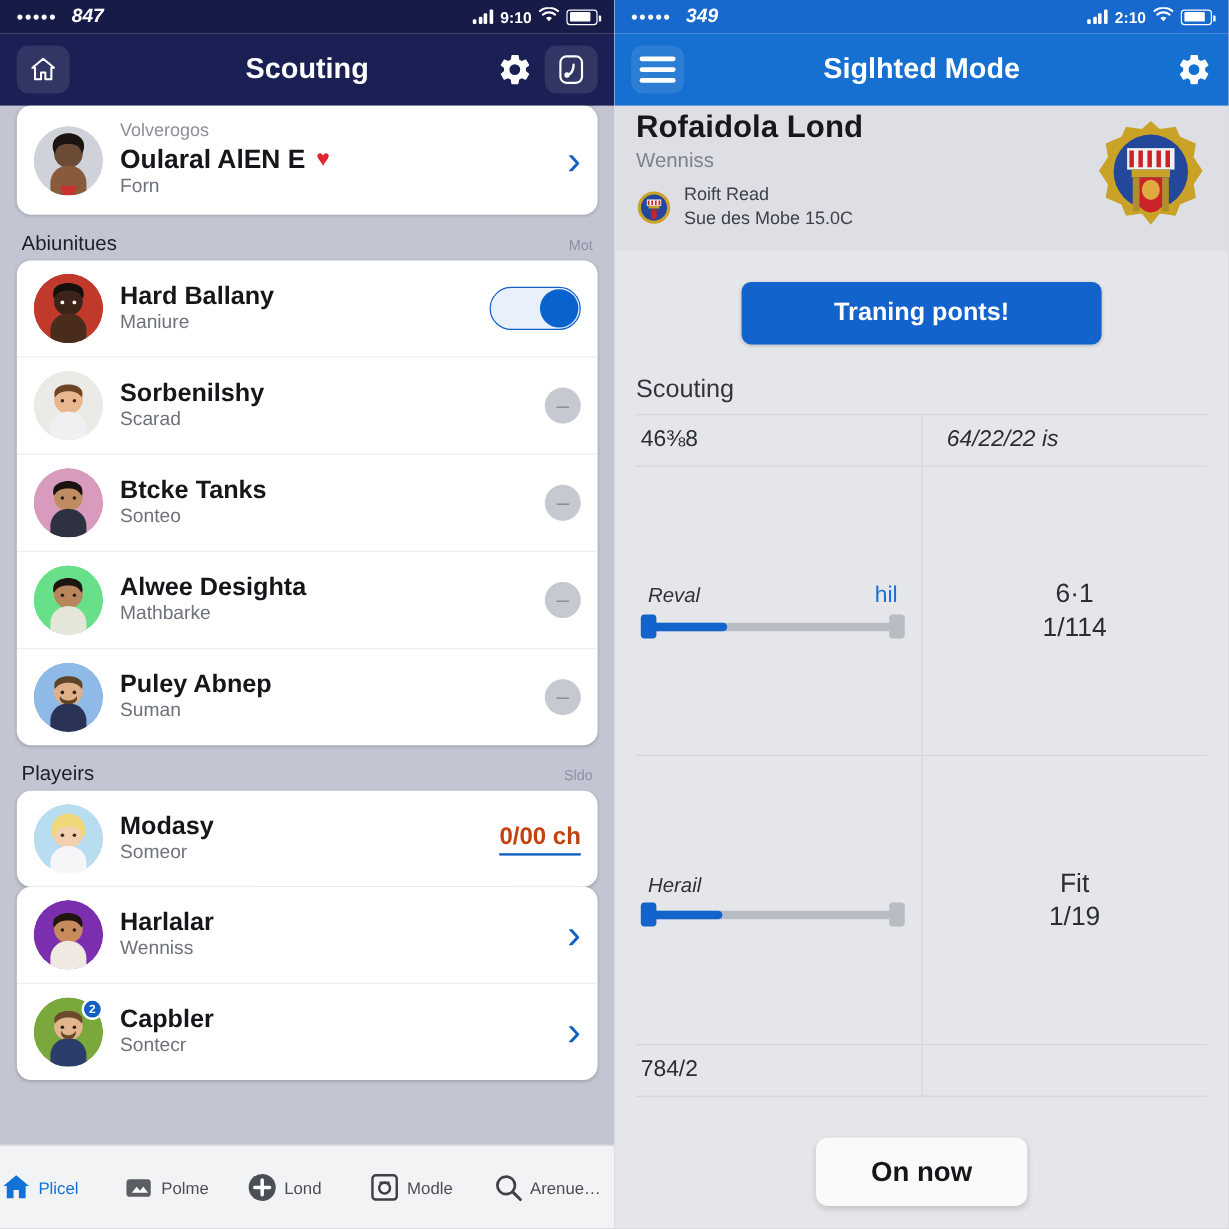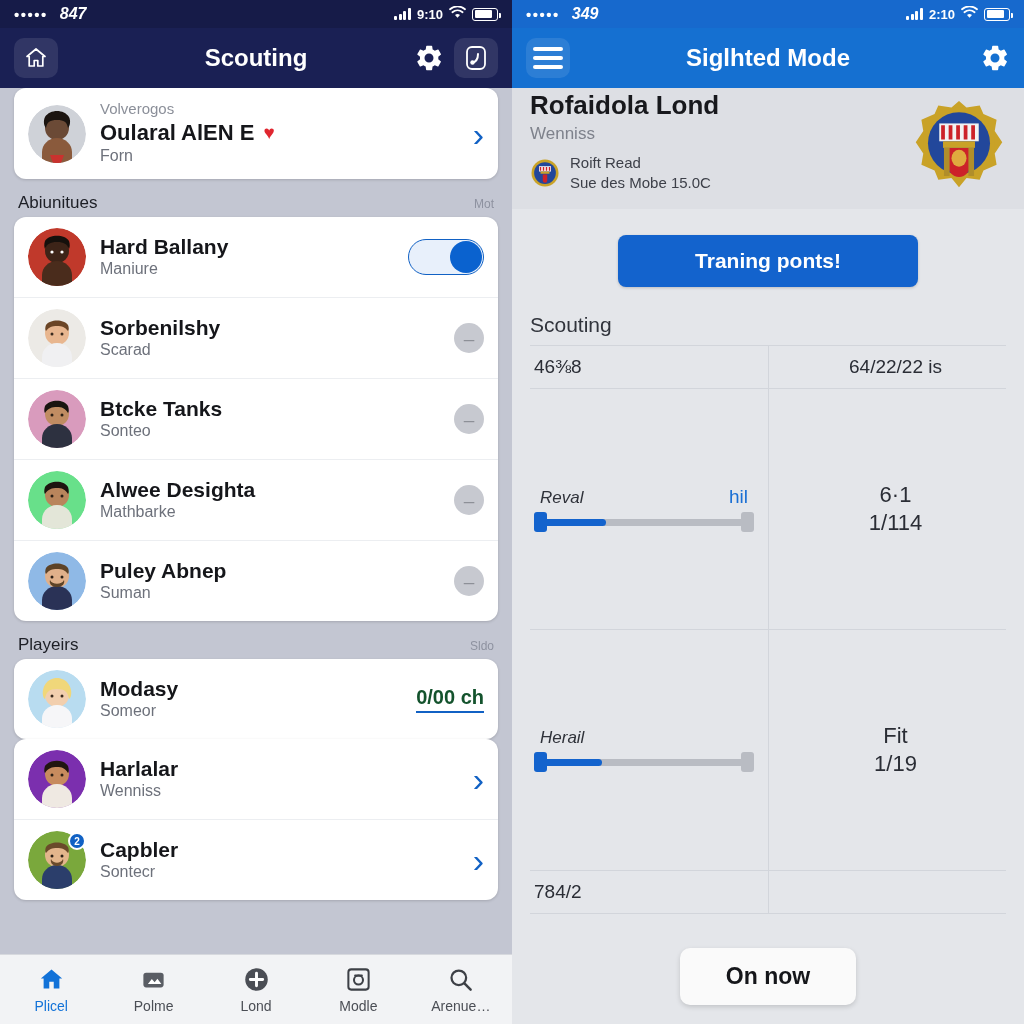--- a/index.html
+++ b/index.html
@@ -109,39 +109,39 @@
     position: absolute; right: 1px; top: 1px;
     width: 32px; height: 32px; border-radius: 50%; background: #0a62cf; display: block;
   }
   .minus-btn {
     width: 30px; height: 30px; border-radius: 50%;
     background: #c7c9d0; flex: 0 0 30px;
     display: flex; align-items: center; justify-content: center;
     color: #8d9097; font-size: 19px; line-height: 1; cursor: pointer;
   }
   .stat-link {
-    font-size: 20px; font-weight: bold; color: #14532d;
+    font-size: 20px; font-weight: bold; color: #c2410c;
     border-bottom: 2.5px solid #1161c4; padding-bottom: 2px; cursor: pointer;
   }
   .badge-dot {
     position: absolute; right: 0px; top: 1px;
     width: 18px; height: 18px; border-radius: 50%;
     background: #1161c4; color: #fff; font-size: 10px; font-weight: bold;
     display: flex; align-items: center; justify-content: center;
     border: 2px solid #fff; z-index: 3;
   }
   .av-wrap { position: relative; width: 58px; height: 58px; flex: 0 0 58px; }
 
   .tabbar {
     flex: 0 0 70px; height: 70px; background: #f2f3f5;
     border-top: 1px solid #d7d9de;
     display: flex; align-items: center;
   }
   .tab {
-    flex: 1 1 0; display: flex; flex-direction: column;
+    flex: 1 1 0; display: flex; flex-direction: row;
     align-items: center; gap: 5px; cursor: pointer;
     color: #4b4e55; font-size: 14px;
   }
   .tab.active { color: #1272d8; }
   .tab svg { width: 27px; height: 27px; display: block; }
 
   
   .panel-right {
     width: 512px; height: 1024px;
     background: #e4e6ea; display: flex; flex-direction: column;
@@ -178,21 +178,21 @@
     font-size: 21px; font-weight: bold; cursor: pointer;
     font-family: "Liberation Sans", sans-serif;
     box-shadow: 0 1px 3px rgba(0,0,0,.18);
   }
   .sec-label-r { font-size: 21px; color: #31343c; margin: 26px 0 8px 0; }
   .grid { border-top: 1px solid #d2d5db; }
   .grid-row { display: flex; border-bottom: 1px solid #d2d5db; }
   .grid-cell { flex: 1 1 50%; padding: 10px 4px; min-height: 32px; }
   .grid-cell + .grid-cell { border-left: 1px solid #d2d5db; padding-left: 20px; }
   .cell-txt { font-size: 19px; color: #2a2d35; }
-  .cell-right { text-align: center; }
+  .cell-right { text-align: left; font-style: italic; }
   .tall { min-height: 240px; display: flex; align-items: center; }
   .slider-wrap { width: 100%; padding-right: 10px; }
   .slider-top {
     display: flex; align-items: baseline; justify-content: space-between;
     margin-bottom: 4px; padding: 0 6px;
   }
   .slider-lbl { font-size: 17px; font-style: italic; color: #2f323a; }
   .slider-lnk { font-size: 19px; color: #1a6fd4; cursor: pointer; }
   .slider {
     position: relative; height: 20px; display: flex; align-items: center; cursor: pointer;

